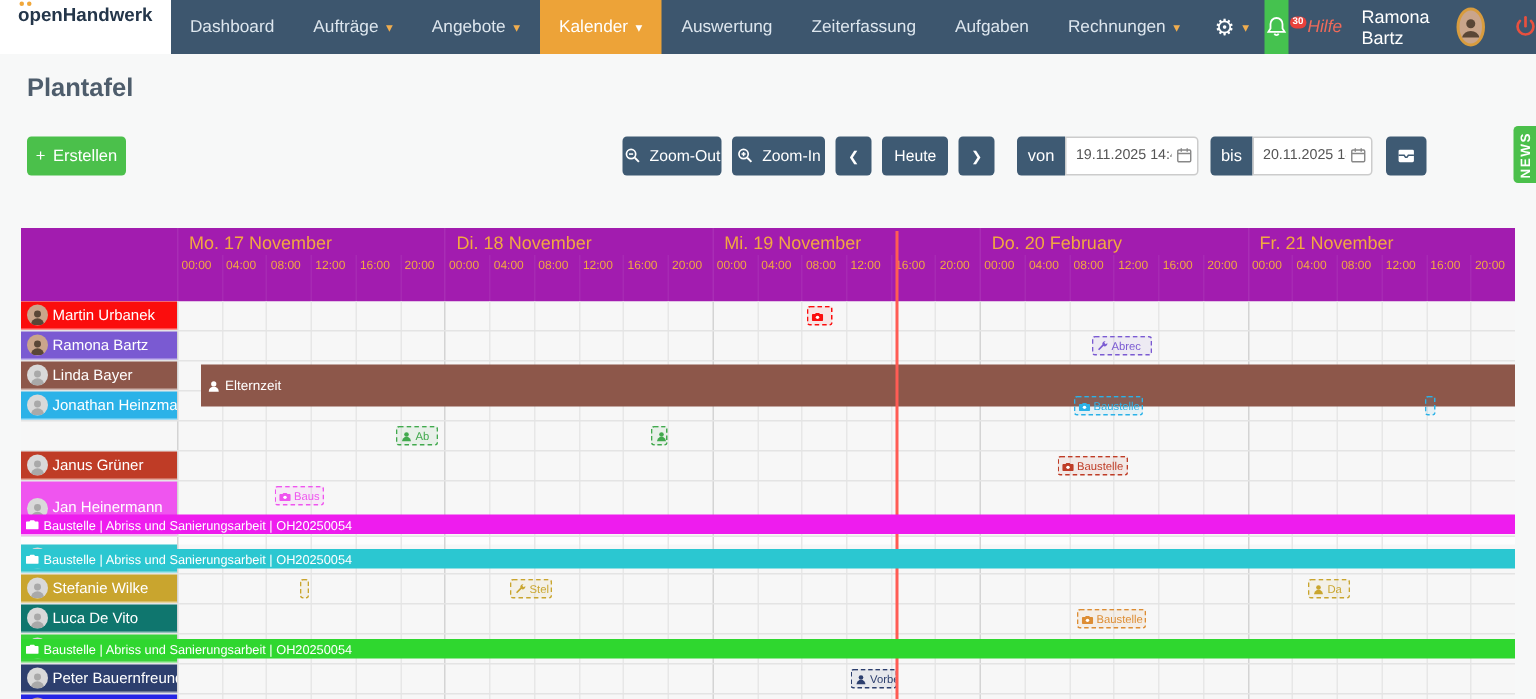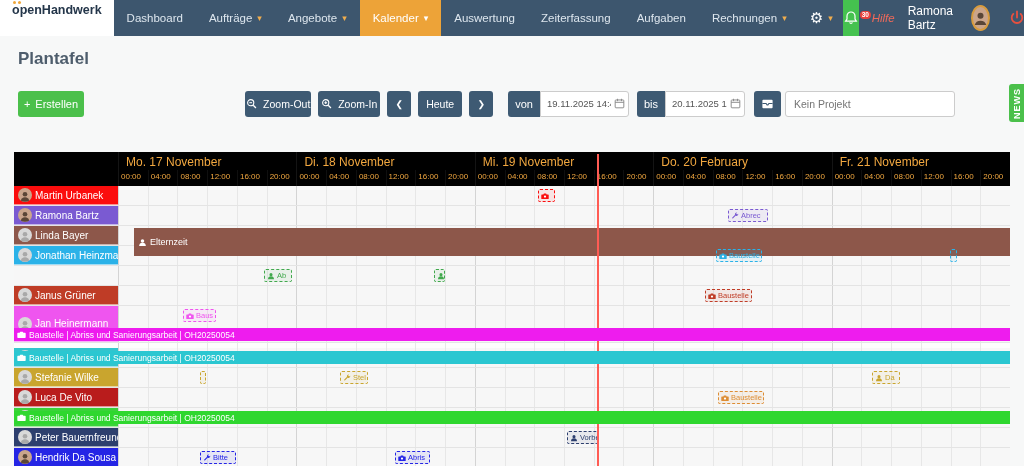--- a/index.html
+++ b/index.html
@@ -49,21 +49,21 @@
   .tb-input.project { border-radius:3px; font-size:10.5px; padding:0 8px; }
   .cal-ico { position:absolute; right:4px; top:7px; }
   .news-tab { position:absolute; right:0; top:84px; width:15px; height:38px; background:#4bc04b;
     border-radius:3px 0 0 3px; display:flex; align-items:center; justify-content:center;
     cursor:pointer; }
   .news-tab span { writing-mode:vertical-rl; transform:rotate(180deg); color:#fff; font-size:9px;
     font-weight:bold; letter-spacing:1px; }
 
   
   .chart { position:absolute; left:14px; top:152px; width:996px; height:314px; overflow:hidden; }
-  .chart-header { display:flex; height:34px; background:#000000; }
+  .chart-header { display:flex; height:49px; background:#a21caf; }
   .corner { width:104px; flex:none; }
   .days { display:flex; width:892px; }
   .day { flex:1; display:flex; flex-direction:column; border-left:1px solid rgba(255,255,255,0.08); }
   .day-label { font-size:12px; color:#f2a840; padding:3px 0 1px 7px; white-space:nowrap; }
   .ticks { display:flex; flex:1; }
   .tick { flex:1; font-size:8px; color:#f2a840; padding:2px 0 0 2px; overflow:hidden;
     border-left:1px solid rgba(255,255,255,0.06); }
   .tick:first-child { border-left:none; }
   .chart-body { position:relative; width:996px; height:280px; background:#f7f7f7; }
   .grid { position:absolute; left:104px; top:0; width:892px; height:100%; z-index:0; }
@@ -213,21 +213,20 @@
         </svg>
       </span>
     </div>
     <div class="grp">
       <span class="grp-label" style="border-radius:3px;margin-right:4px">
         <svg width="13" height="13" viewBox="0 0 14 14">
           <rect x="1.5" y="3" width="11" height="9" rx="1" fill="#fff"></rect>
           <path d="M1.5 7h4l1 1.5h1L8.5 7h4" stroke="#3e5a73" stroke-width="1.1" fill="none"></path>
         </svg>
       </span>
-      <input class="tb-input project" style="width: 170px;" placeholder="Kein Projekt">
     </div>
   </div>
 
   <div class="news-tab">
     <span>NEWS</span>
   </div>
 
   <div class="chart">
     <div class="chart-header">
       <div class="corner"></div>
@@ -509,21 +508,21 @@
               <div class="event" style="left: 754px; width: 28px; border-color: rgb(201, 165, 46); color: rgb(201, 165, 46); background: rgba(201, 165, 46, 0.08);">
                 <svg width="8" height="8" viewBox="0 0 14 14" style="flex:none">
                   <circle cx="7" cy="4.6" r="2.7" fill="#c9a52e"></circle>
                   <path d="M1.8 12.6a5.2 5.2 0 0 1 10.4 0z" fill="#c9a52e"></path>
                 </svg>
                 <span>Da</span>
               </div>
             </div>
           </div>
           <div class="row" style="height: 20px;">
-            <div class="name-cell" style="background: #b91c1c;">
+            <div class="name-cell" style="background: #0f766e;">
               <span class="avatar-sm" style="background:#d9d9d9">
     <svg width="12" height="12" viewBox="0 0 14 14">
       <circle cx="7" cy="5" r="2.7" fill="#a9a9a9"></circle>
                   <path d="M1.8 13.6a5.2 5.2 0 0 1 10.4 0z" fill="#a9a9a9"></path>
     </svg>
               </span>
               <span>Luca De Vito</span>
             </div>
             <div class="tl">
               <div class="event" style="left: 600px; width: 46px; border-color: rgb(221, 141, 52); color: rgb(221, 141, 52); background: rgba(221, 141, 52, 0.08);">

